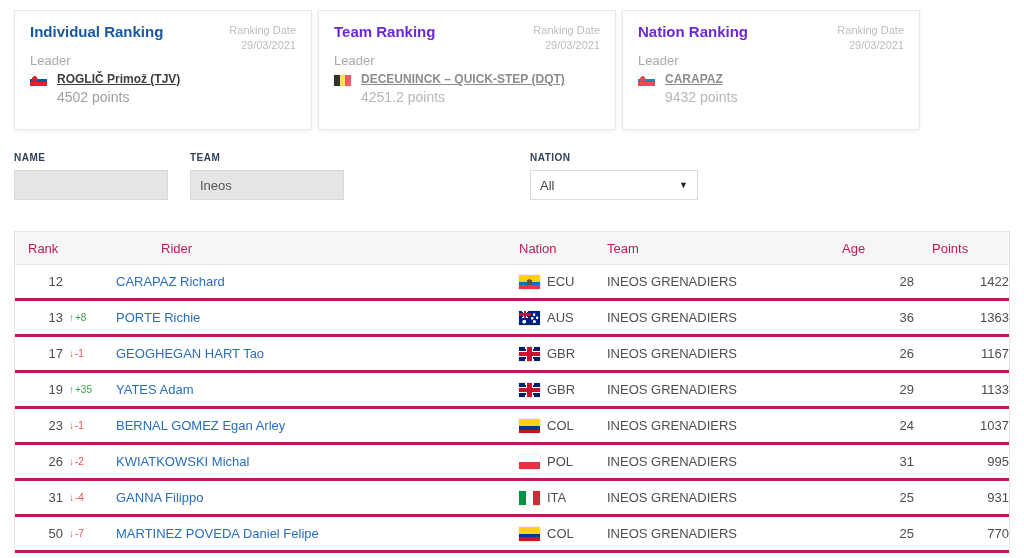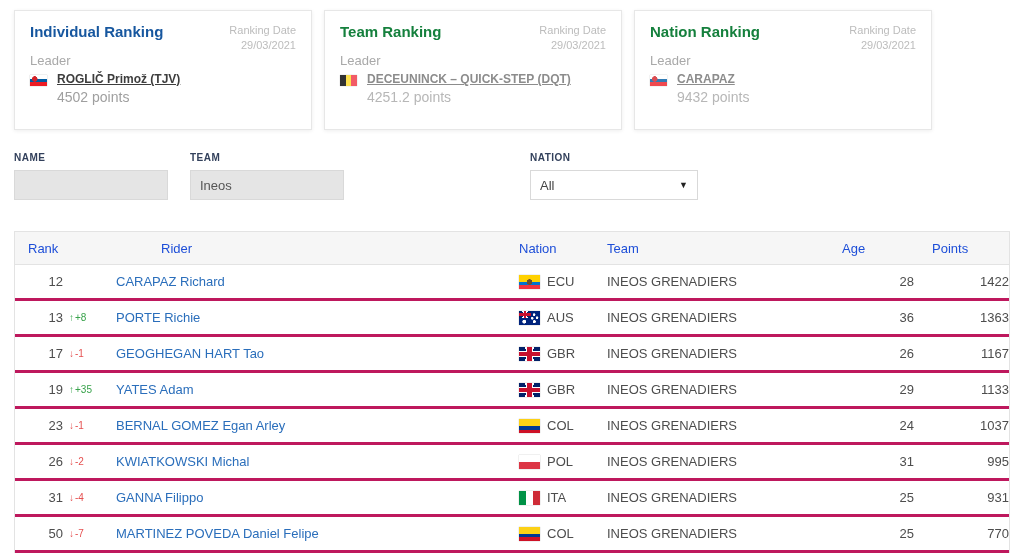--- a/index.html
+++ b/index.html
@@ -1,25 +1,25 @@
 <!DOCTYPE html>
 <html><head>
 <meta charset="utf-8">
 <style>
   * { margin:0; padding:0; box-sizing:border-box; }
   html,body { background:#fff; width:1024px; height:558px; overflow:hidden;
     font-family:"Liberation Sans", sans-serif; }
 
   
-  .cards { display:flex; gap:12px; margin:10px 14px 0 14px; }
+  .cards { display:flex; gap:6px; margin:10px 14px 0 14px; }
   .card { width:298px; height:120px; background:#fff; border:1px solid #e7e7e7;
     box-shadow:0 1px 4px rgba(0,0,0,.07); padding:12px 15px; cursor:pointer; }
   .card-top { display:flex; justify-content:space-between; align-items:flex-start; }
   .card-title { font-size:15px; font-weight:bold; color:#17579f; }
-  .card.inactive .card-title { color:#15803d; }
+  .card.inactive .card-title { color:#6d28d9; }
   .rank-date { text-align:right; font-size:11px; color:#bcbcbc; line-height:1.35; }
   .leader-label { font-size:13px; color:#a9a9a9; }
   .leader-row { display:flex; align-items:flex-start; margin-top:4px; }
   .leader-col { margin-left:10px; }
   .leader-name { font-size:12px; font-weight:bold; color:#3d3d3d; line-height:1.25;text-decoration:underline; }
   .card.inactive .leader-name { color:#8c8c8c; }
   .leader-points { font-size:14px; color:#9f9f9f; margin-top:2px; }
   .card.inactive .leader-points { color:#b7b7b7; }
   .card.inactive .flag { opacity:.8; }
 
@@ -75,21 +75,21 @@
   .filter-select { margin-top:7px; width:168px; height:30px; border:1px solid #d9d9d9;
     display:flex; align-items:center; justify-content:space-between; padding:0 9px;
     font-size:13px; color:#444; cursor:pointer; background:#fff; }
   .select-arrow { font-size:9px; color:#222; }
 
   
   .table { margin:31px 14px 0 14px; width:996px; border:1px solid #e3e3e3; border-bottom:none;
     font-size:13px; color:#4d4d4d; }
   .tr { display:flex; align-items:center; height:36px; border-bottom:3px solid #be185d;
     background:#fff; padding-left:13px; }
-  .tr.thead { height:33px; background:#f6f6f6; color:#1d4ed8; border-bottom:1px solid #e3e3e3;justify-content:flex-end; }
+  .tr.thead { height:33px; background:#f6f6f6; color:#be185d; border-bottom:1px solid #e3e3e3;justify-content:flex-end; }
   .td { flex:0 0 auto; }
   .td.c-rank { width:35px; text-align:right; }
   .tr.thead .td.c-rank { text-align:left; width:80px; }
   .td.c-change { width:45px; padding-left:6px; font-size:10px; }
   .td.c-change[data-dir="up"] { color:#37a24a; }
   .td.c-change[data-dir="down"] { color:#e55050; }
   .td.c-change[data-dir="up"]::before { content:"\2191"; margin-right:1px; }
   .td.c-change[data-dir="down"]::before { content:"\2193"; margin-right:1px; }
   .td.c-rider { flex:1 1 auto; padding-left:8px; }
   .td.c-rider a { color:#2a6ebb; text-decoration:none; cursor:pointer; }

